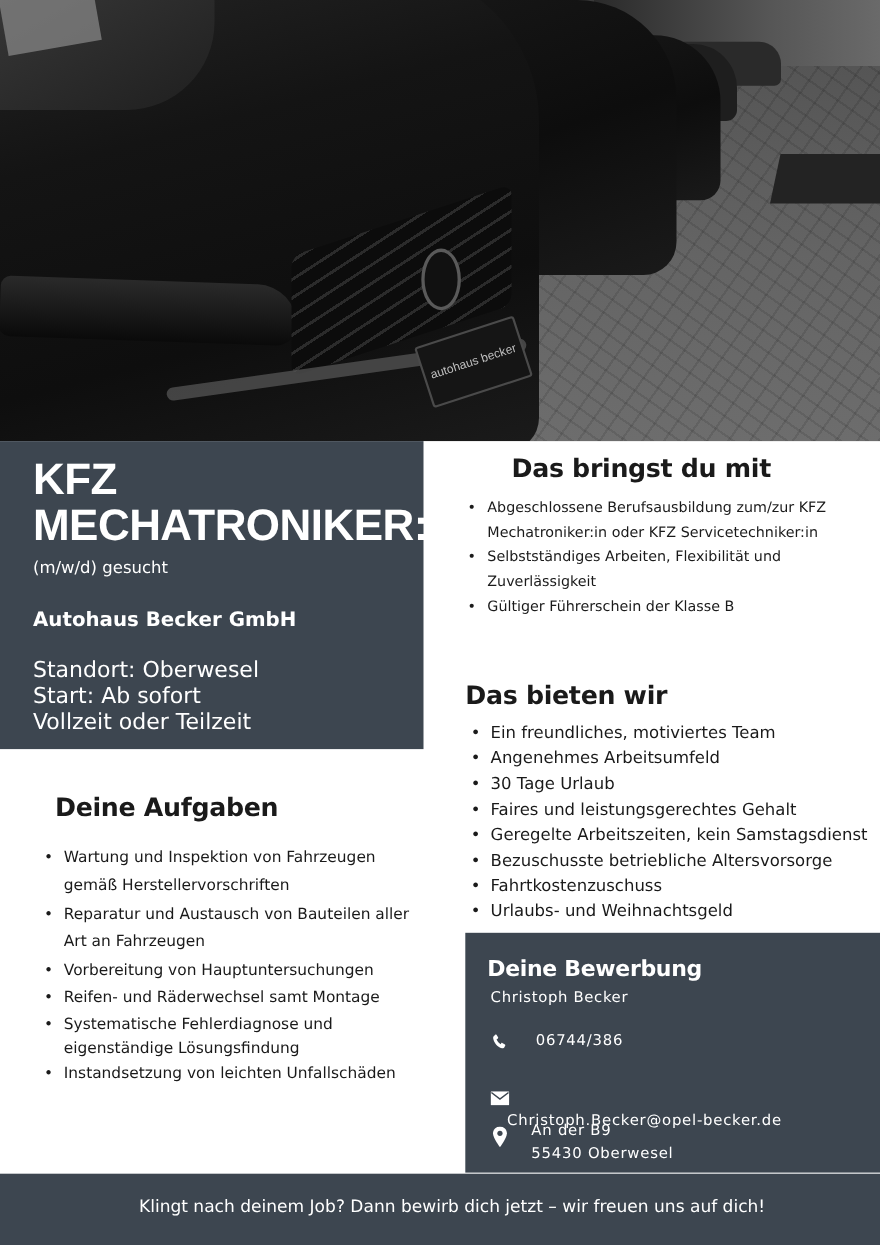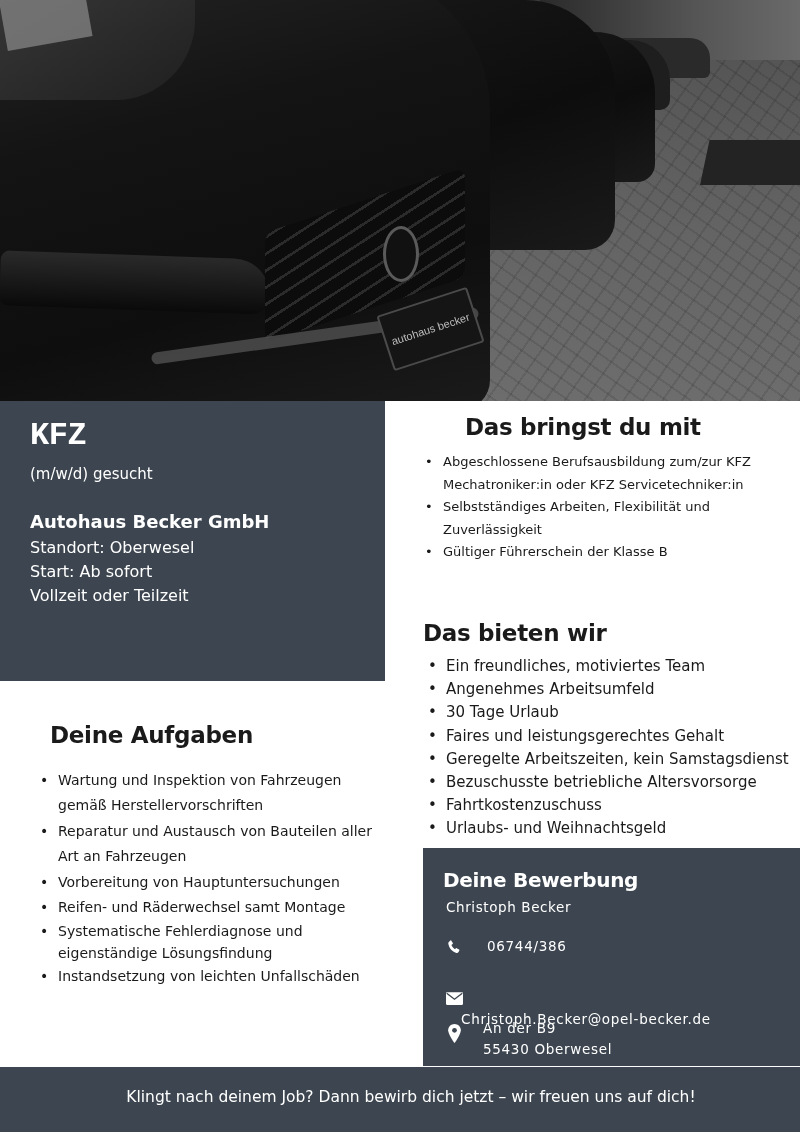--- a/index.html
+++ b/index.html
@@ -38,24 +38,24 @@
     color: #bdbdbd; font-size: 11px; font-family: "Liberation Sans", sans-serif; display: flex; align-items: center; justify-content: center; }
   .hero .headlight { position: absolute; left: 0; top: 255px; width: 270px; height: 55px;
     background: linear-gradient(180deg, #2a2a2a, #0a0a0a); border-radius: 10px 40px 20px 10px; transform: rotate(2deg); }
   .hero .bumper { position: absolute; left: 150px; top: 330px; width: 330px; height: 12px; background: #5a5a5a; transform: rotate(-8deg); border-radius: 6px; opacity: .7; }
 
   
   .title-panel {
     position: absolute; left: 0; top: 401px; width: 385px; height: 280px;
     background: #3d4650; color: #ffffff; padding: 14px 0 0 30px;
   }
-  .title-panel .title { font-family: Liberation Mono, monospace; font-weight: bold; font-size: 32px; line-height: 42px; letter-spacing: -0.5px; }
+  .title-panel .title { font-family: Liberation Sans, sans-serif; font-weight: bold; font-size: 40px; line-height: 42px; letter-spacing: -0.5px; }
   .title-panel .subtitle { font-size: 15px; margin-top: 8px; }
   .title-panel .company { font-size: 18px; font-weight: bold; margin-top: 28px; }
-  .title-panel .facts { margin-top: 4px; font-size: 16px; line-height: 24px; }
+  .title-panel .facts { margin-top: 22px; font-size: 20px; line-height: 24px; }
 
   
   .section-heading { position: absolute; font-weight: bold; color: #1a1a1a; letter-spacing: -0.3px; }
   ul.bullets { position: absolute; list-style: none; color: #1a1a1a; }
   ul.bullets li { position: relative; padding-left: 20px; }
   ul.bullets li::before { content: "•"; position: absolute; left: 2px; top: 0; }
 
   .h-bringst { left: 423px; top: 414px; font-size: 23px; margin-left: 42px; }
   .l-bringst { left: 423px; top: 451px; width: 370px; font-size: 13px; line-height: 22.5px; }
 
@@ -111,20 +111,21 @@
   <div class="vw-logo"></div>
   <div class="bumper"></div>
   <div class="plate">
     <span>autohaus becker</span>
   </div>
 </div>
 
 <div class="title-panel">
   <div class="title">
     <div>KFZ</div>
+    <div>MECHATRONIKER:IN</div>
   </div>
   <div class="subtitle">(m/w/d) gesucht</div>
   <div class="company">Autohaus Becker GmbH</div>
   <div class="facts">
     <div>Standort: Oberwesel</div>
     <div>Start: Ab sofort</div>
     <div>Vollzeit oder Teilzeit</div>
   </div>
 </div>
 

